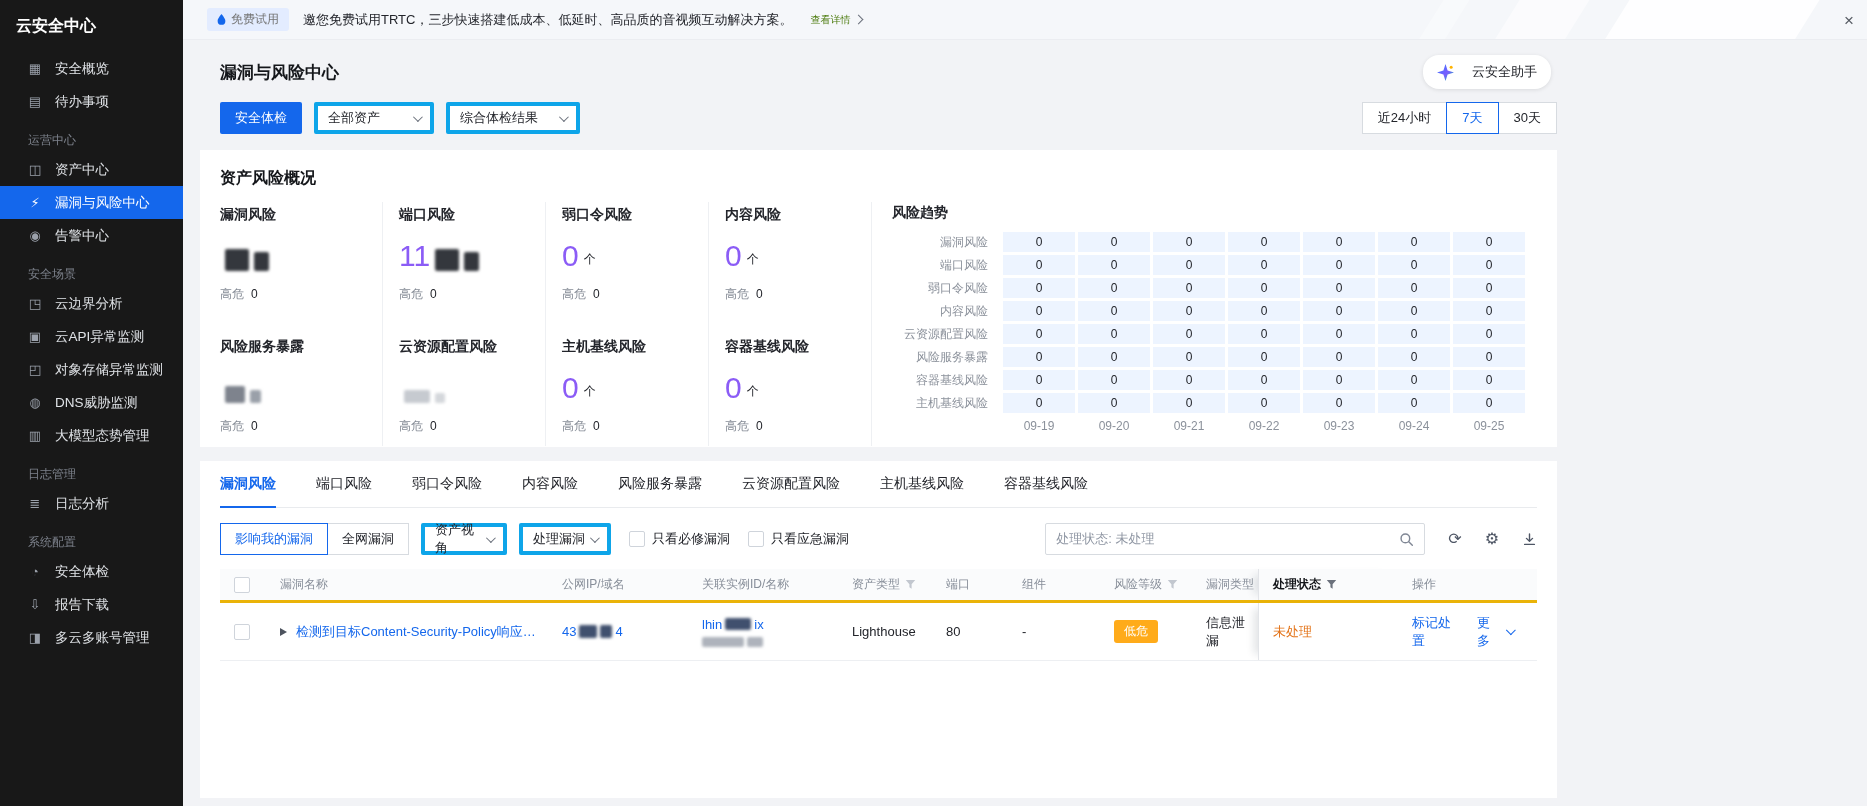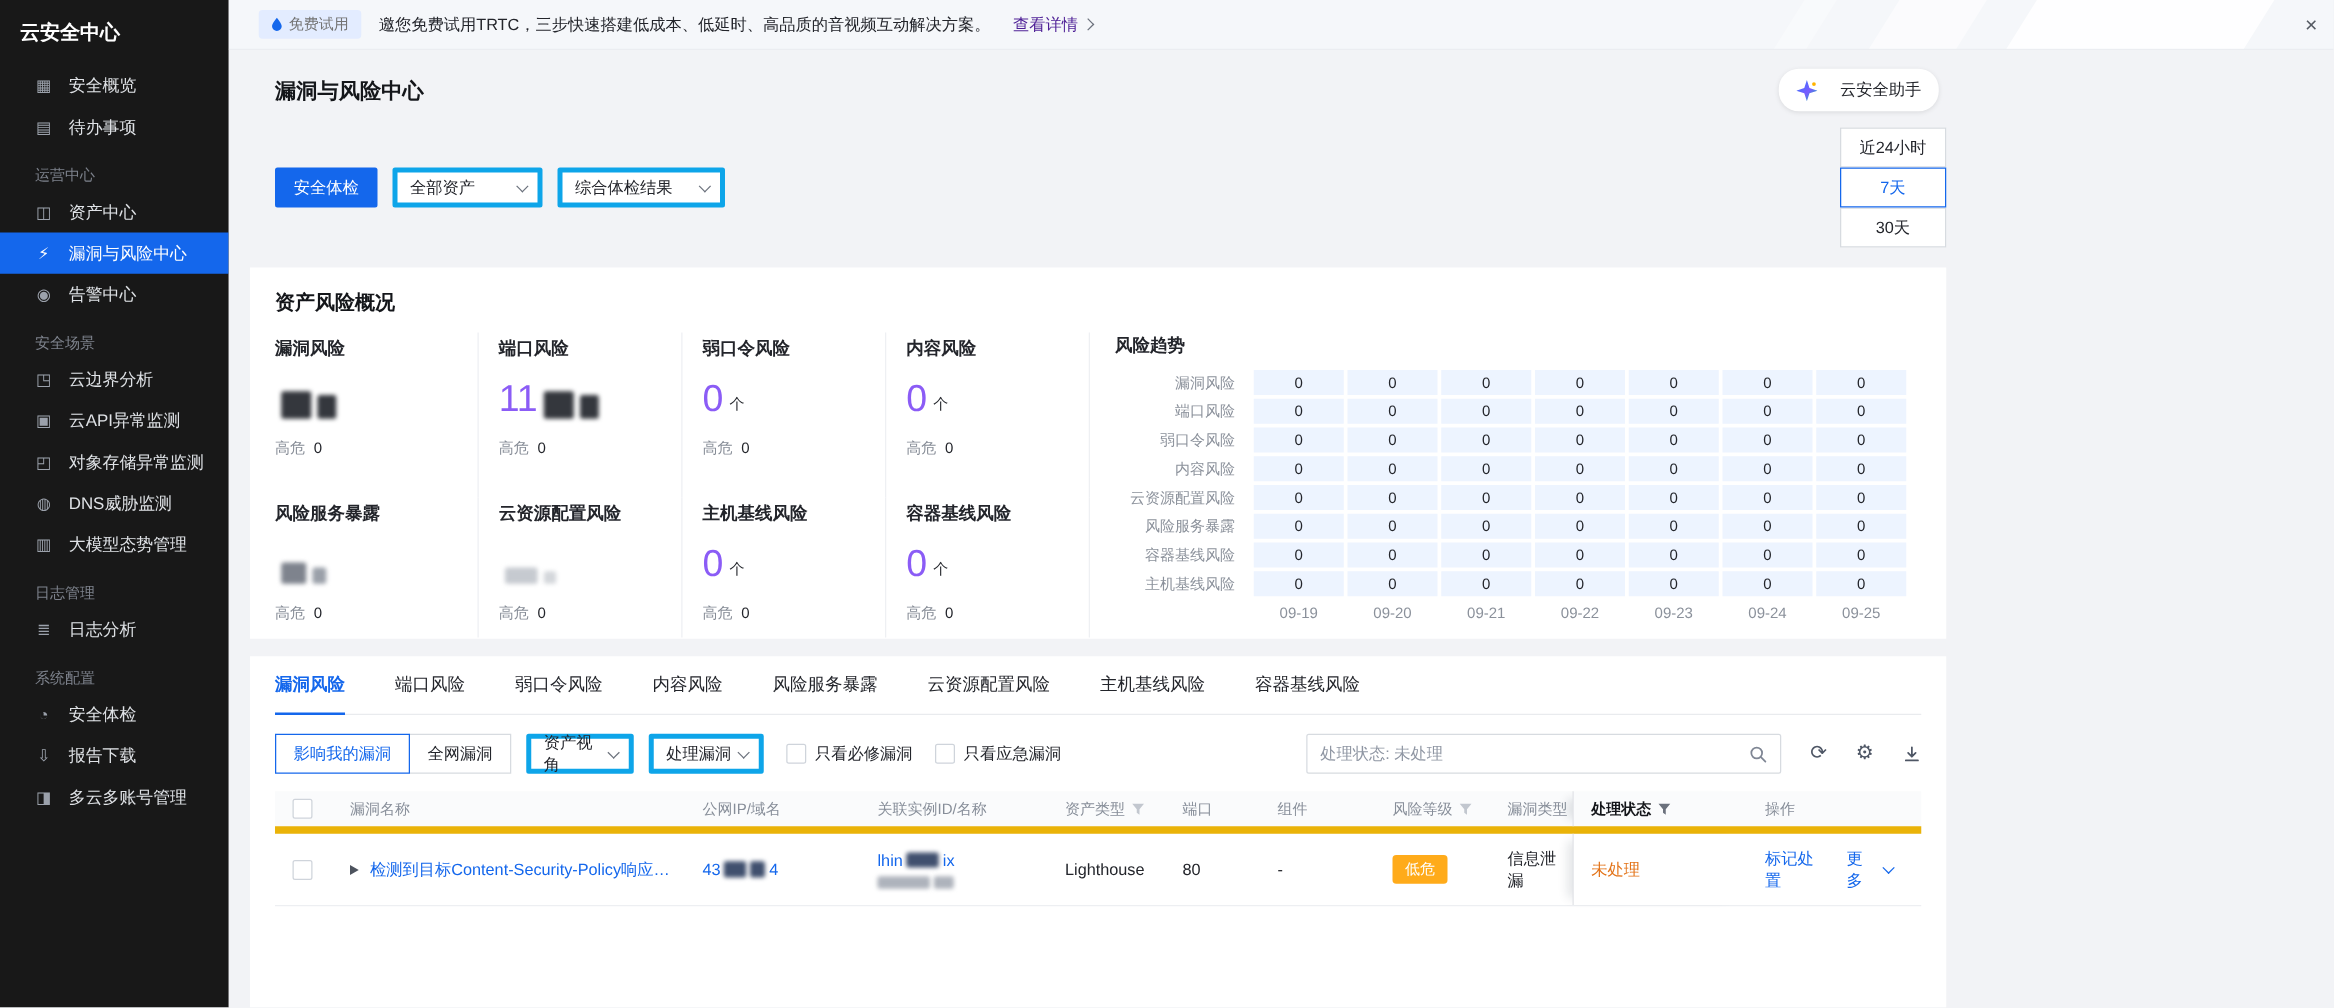--- a/index.html
+++ b/index.html
@@ -23,39 +23,39 @@
   .main { flex:1; position:relative; background:#f2f3f6; overflow:hidden; }
 
   
   .banner { height:40px; background:#f5f7fa; border-bottom:1px solid #ebedf1; display:flex; align-items:center; padding-left:24px; position:relative; overflow:hidden; }
   .deco { position:absolute; top:0; height:40px; background:#ffffff; transform:skewX(-32deg); }
   .deco.d1 { right:60px;  width:190px; opacity:.85; }
   .deco.d2 { right:290px; width:70px;  opacity:.55; }
   .deco.d3 { right:410px; width:26px;  opacity:.35; }
   .banner-badge { display:flex; align-items:center; gap:5px; background:#e3ecff; color:#737373; font-size:12px; padding:3px 10px; border-radius:3px; z-index:1; }
   .banner-text { margin-left:14px; font-size:13px; color:#23252b; z-index:1; }
-  .banner-link { margin-left:18px; font-size:13px; color:#4c1d95; display:flex; align-items:center; gap:5px; cursor:pointer; z-index:1; }
+  .banner-link { margin-left:18px; font-size:10px; color:#4d7c0f; display:flex; align-items:center; gap:5px; cursor:pointer; z-index:1; }
   .banner-close { position:absolute; right:13px; top:50%; transform:translateY(-50%); font-size:17px; color:#565b63; cursor:pointer; z-index:2; line-height:1; }
 
   .content { width:1357px; margin-left:17px; }
 
   
   .page-header { height:58px; display:flex; align-items:center; justify-content:space-between; padding:6px 6px 0 20px; }
   .page-title { font-size:17px; font-weight:bold; color:#14161a; }
   .assistant-btn { height:32px; background:#fff; border-radius:16px; display:flex; align-items:center; gap:18px; padding:17px 14px; font-size:13px; color:#23252b; box-shadow:0 1px 4px rgba(0,0,0,.10); cursor:pointer; }
 
   
   .filter-row { display:flex; align-items:center; margin-top:4px; padding-left:20px; }
   .btn-primary { height:32px; background:#1467ec; color:#fff; font-size:13px; padding:0 15px; display:flex; align-items:center; border-radius:2px; cursor:pointer; }
   .select { height:32px; background:#fff; border:4px solid #0ea5e9; border-radius:2px; display:flex; align-items:center; justify-content:space-between; padding:0 10px; font-size:13px; color:#23252b; margin-left:12px; cursor:pointer; }
   .sel-asset { width:120px; } .sel-result { width:134px; }
   .chev { width:7px; height:7px; border-right:1.4px solid #6b717c; border-bottom:1.4px solid #6b717c; transform:rotate(45deg) translateY(-2px); display:inline-block; }
   .chev-right { transform:rotate(-45deg); }
   .chev-blue { border-color:#1467ec; }
-  .range-group { margin-left:auto; display:flex;flex-direction:column; }
+  .range-group { margin-left:auto; display:flex; }
   .range-btn { height:32px; background:#fff; border:1px solid #d7dbe0; font-size:13px; color:#23252b; display:flex; align-items:center; justify-content:center; padding:0 15px; margin-left:-1px; cursor:pointer; }
   .range-btn.active { border-color:#1467ec; color:#1467ec; position:relative; z-index:1; }
 
   
   .panel { background:#fff; }
   .overview-panel { margin-top:16px; height:297px; padding:18px 20px; overflow:hidden; }
   .overview-title { font-size:16px; font-weight:bold; color:#14161a; }
   .overview-body { display:flex; margin-top:13px; }
   .stat-grid { display:grid; grid-template-columns:repeat(4,163px); grid-template-rows:132px 112px; }
   .stat-card { border-right:1px solid #eef0f3; padding:4px 14px 0 0; }
@@ -91,21 +91,21 @@
   .sel-view { width:86px; } .sel-handle { width:92px; }
   .check-item { display:flex; align-items:center; gap:7px; margin-left:18px; font-size:13px; color:#23252b; cursor:pointer; }
   .checkbox { width:16px; height:16px; border:1px solid #cfd4db; border-radius:2px; background:#fff; cursor:pointer; }
   .toolbar-right { margin-left:auto; display:flex; align-items:center; }
   .searchbox { width:380px; height:32px; border:1px solid #d7dbe0; border-radius:2px; background:#fff; display:flex; align-items:center; padding:0 10px; cursor:text; }
   .search-tag { flex:1; font-size:13px; color:#8f96a3; }
   .tool-icon { margin-left:23px; font-size:16px; color:#4e5665; cursor:pointer; line-height:1; display:flex; align-items:center; }
 
   
   .t-row { display:grid; grid-template-columns:44px 290px 140px 150px 94px 76px 92px 92px 60px 140px 1fr; align-items:stretch; }
-  .t-head { height:34px; background:#fafbfc; border-bottom:6px solid #eab308; }
+  .t-head { height:34px; background:#fafbfc; border-bottom:3px solid #eab308; }
   .th { font-size:12px; color:#878e99; padding:0 8px; display:flex; align-items:center; gap:5px; white-space:nowrap; }
   .th.bold-col { color:#14161a; font-weight:bold; }
   .cell-check { display:flex; align-items:center; justify-content:center; padding:0; }
   .col-fixed { border-left:1px solid #e2e4e8; box-shadow:-10px 0 8px -6px rgba(20,30,50,.12); padding-left:14px !important; }
   .t-body-row { height:58px; border-bottom:1px solid #edeff2; }
   .td { font-size:13px; color:#23252b; padding:0 8px; display:flex; align-items:center; }
   .expand-caret { width:0; height:0; border-left:7px solid #4d535e; border-top:4.5px solid transparent; border-bottom:4.5px solid transparent; margin-right:9px; cursor:pointer; flex:none; }
   .link { color:#1467ec; cursor:pointer; }
   .vuln-name { white-space:nowrap; overflow:hidden; text-overflow:ellipsis; display:block; max-width:252px; }
   .cell-instance { flex-direction:column; align-items:flex-start; justify-content:center; gap:5px; }

